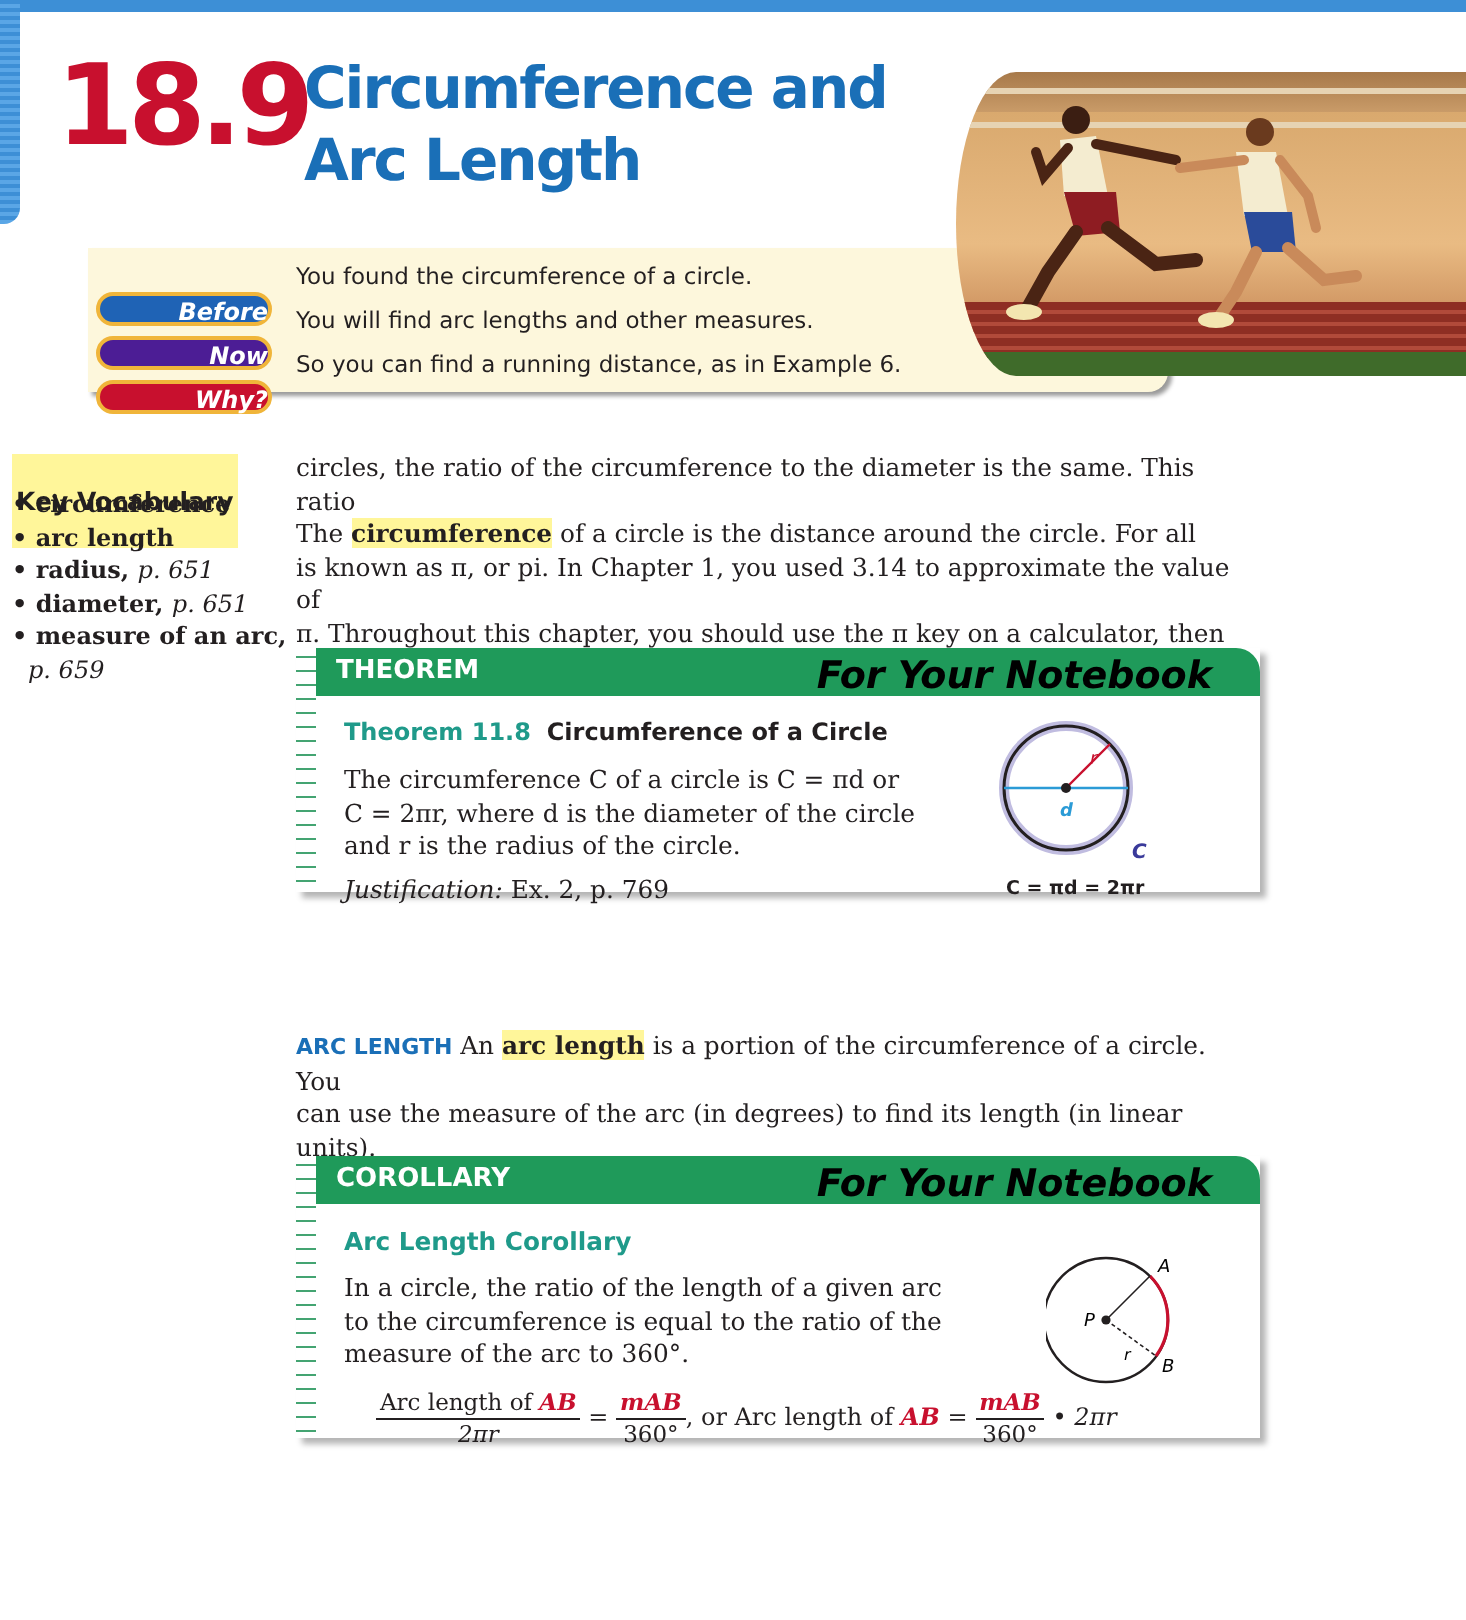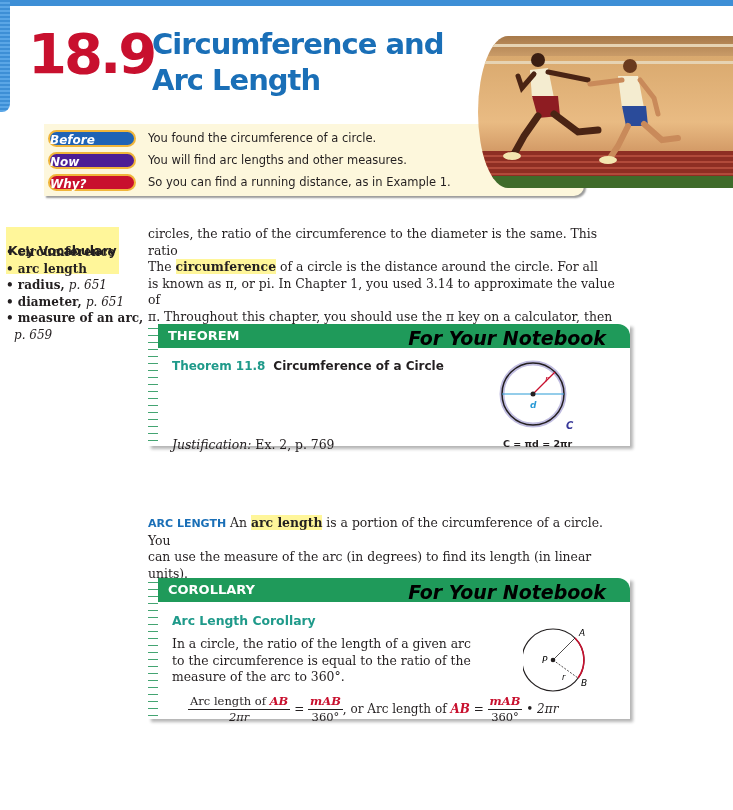--- a/index.html
+++ b/index.html
@@ -21,21 +21,21 @@
   .photo .rail2 { position:absolute; left:0; top:25px; width:100%; height:3px; background:#e6d3b3; }
   .photo .wall { position:absolute; left:0; top:20px; width:100%; height:110px; background:linear-gradient(#d9a96e,#e9bb83 60%,#c88a58); }
   .photo .track { position:absolute; left:0; top:115px; width:100%; height:28px;
                   background:repeating-linear-gradient(#8e2e23 0 4px,#b14a3a 4px 6px); }
   .photo .grass { position:absolute; left:0; top:140px; width:100%; height:12px; background:#3f6b2a; }
   .runner { position:absolute; }
   .bnw { position:absolute; left:44px; top:124px; width:540px; height:72px; background:#fdf7dc;
          border-radius:0 0 10px 0; box-shadow:2px 2px 2px #9a9a9a; }
   .pill { position:absolute; left:48px; width:88px; height:17px; border-radius:9px; color:#fff;
           font-family:"DejaVu Sans", sans-serif; font-weight:bold; font-style:italic; font-size:12px;
-          text-align:left; line-height:17px; border:2px solid #f0b53a; box-sizing:border-box; }
+          text-align:right; line-height:17px; border:2px solid #f0b53a; box-sizing:border-box;margin-top:16px; }
   .pill.before { top:130px; background:#1f63b5; }
   .pill.now { top:152px; background:#4c1d95; }
   .pill.why { top:174px; background:#c8102e; }
   .bnw-text { position:absolute; left:148px; font-family:"DejaVu Sans", sans-serif; font-size:11.5px; color:#231f20; }
   .kv-title { position:absolute; left:6px; top:227px; font-family:"DejaVu Sans", sans-serif; font-weight:bold;
               font-size:12.5px; background:#fff69a; padding:16px 2px; color:#231f20;text-align:right; }
   .kv-list { position:absolute; left:6px; top:244px; margin:0; padding:0; list-style:none; font-size:12px; line-height:16.5px; }
   .kv-list li { font-weight:bold; }
   .kv-list .pg { font-weight:normal; font-style:italic; }
   .para { position:absolute; left:148px; width:470px; font-size:12.4px; line-height:16.5px; }
@@ -68,21 +68,21 @@
   <div>Circumference and</div>
   <div>Arc Length</div>
 </div>
 
 <div class="bnw"></div>
 <div class="pill before">Before</div>
 <div class="pill now">Now</div>
 <div class="pill why">Why?</div>
 <div class="bnw-text" style="top:131px">You found the circumference of a circle.</div>
 <div class="bnw-text" style="top:153px">You will find arc lengths and other measures.</div>
-<div class="bnw-text" style="top:175px">So you can find a running distance, as in Example 1.</div>
+<div class="bnw-text" style="top:175px">So you can find a running distance, as in Example 6.</div>
 
 <div class="photo">
   <div class="wall"></div>
   <div class="sky"></div>
   <div class="rail1"></div>
   <div class="rail2"></div>
   <div class="track"></div>
   <div class="grass"></div>
   <svg class="runner" width="255" height="152" viewBox="0 0 255 152">
 
@@ -126,20 +126,25 @@
 <div class="box" style="top:324px; height:122px">
   <div class="spiral"></div>
   <div class="head">
     <span class="lbl">THEOREM</span>
     <span class="nb">For Your Notebook</span>
   </div>
   <div class="btext" style="top:34px">
     <span class="sc">Theorem 11.8</span>&nbsp;
     <span class="theorem-name">Circumference of a Circle</span>
   </div>
+  <div class="btext" style="top:58px">
+    <div>The circumference C of a circle is C = πd or</div>
+    <div>C = 2πr, where d is the diameter of the circle</div>
+    <div>and r is the radius of the circle.</div>
+  </div>
   <div class="btext" style="top:113px">
     <span class="ital">Justification:</span><span> Ex. 2, p. 769</span>
   </div>
   <svg style="position:absolute; left:345px; top:30px" width="110" height="96" viewBox="0 0 110 96">
     <circle cx="40" cy="40" r="31" fill="none" stroke="#c0bce0" stroke-width="5"></circle>
     <circle cx="40" cy="40" r="31" fill="none" stroke="#231f20" stroke-width="1.5"></circle>
     <line x1="9" y1="40" x2="71" y2="40" stroke="#2b9bd6" stroke-width="1.2"></line>
     <line x1="40" y1="40" x2="62" y2="18" stroke="#c8102e" stroke-width="1.2"></line>
     <circle cx="40" cy="40" r="2.5" fill="#231f20"></circle>
     <text x="52" y="28" font-family="DejaVu Sans, sans-serif" font-size="9" font-style="italic" fill="#c8102e">r</text>

